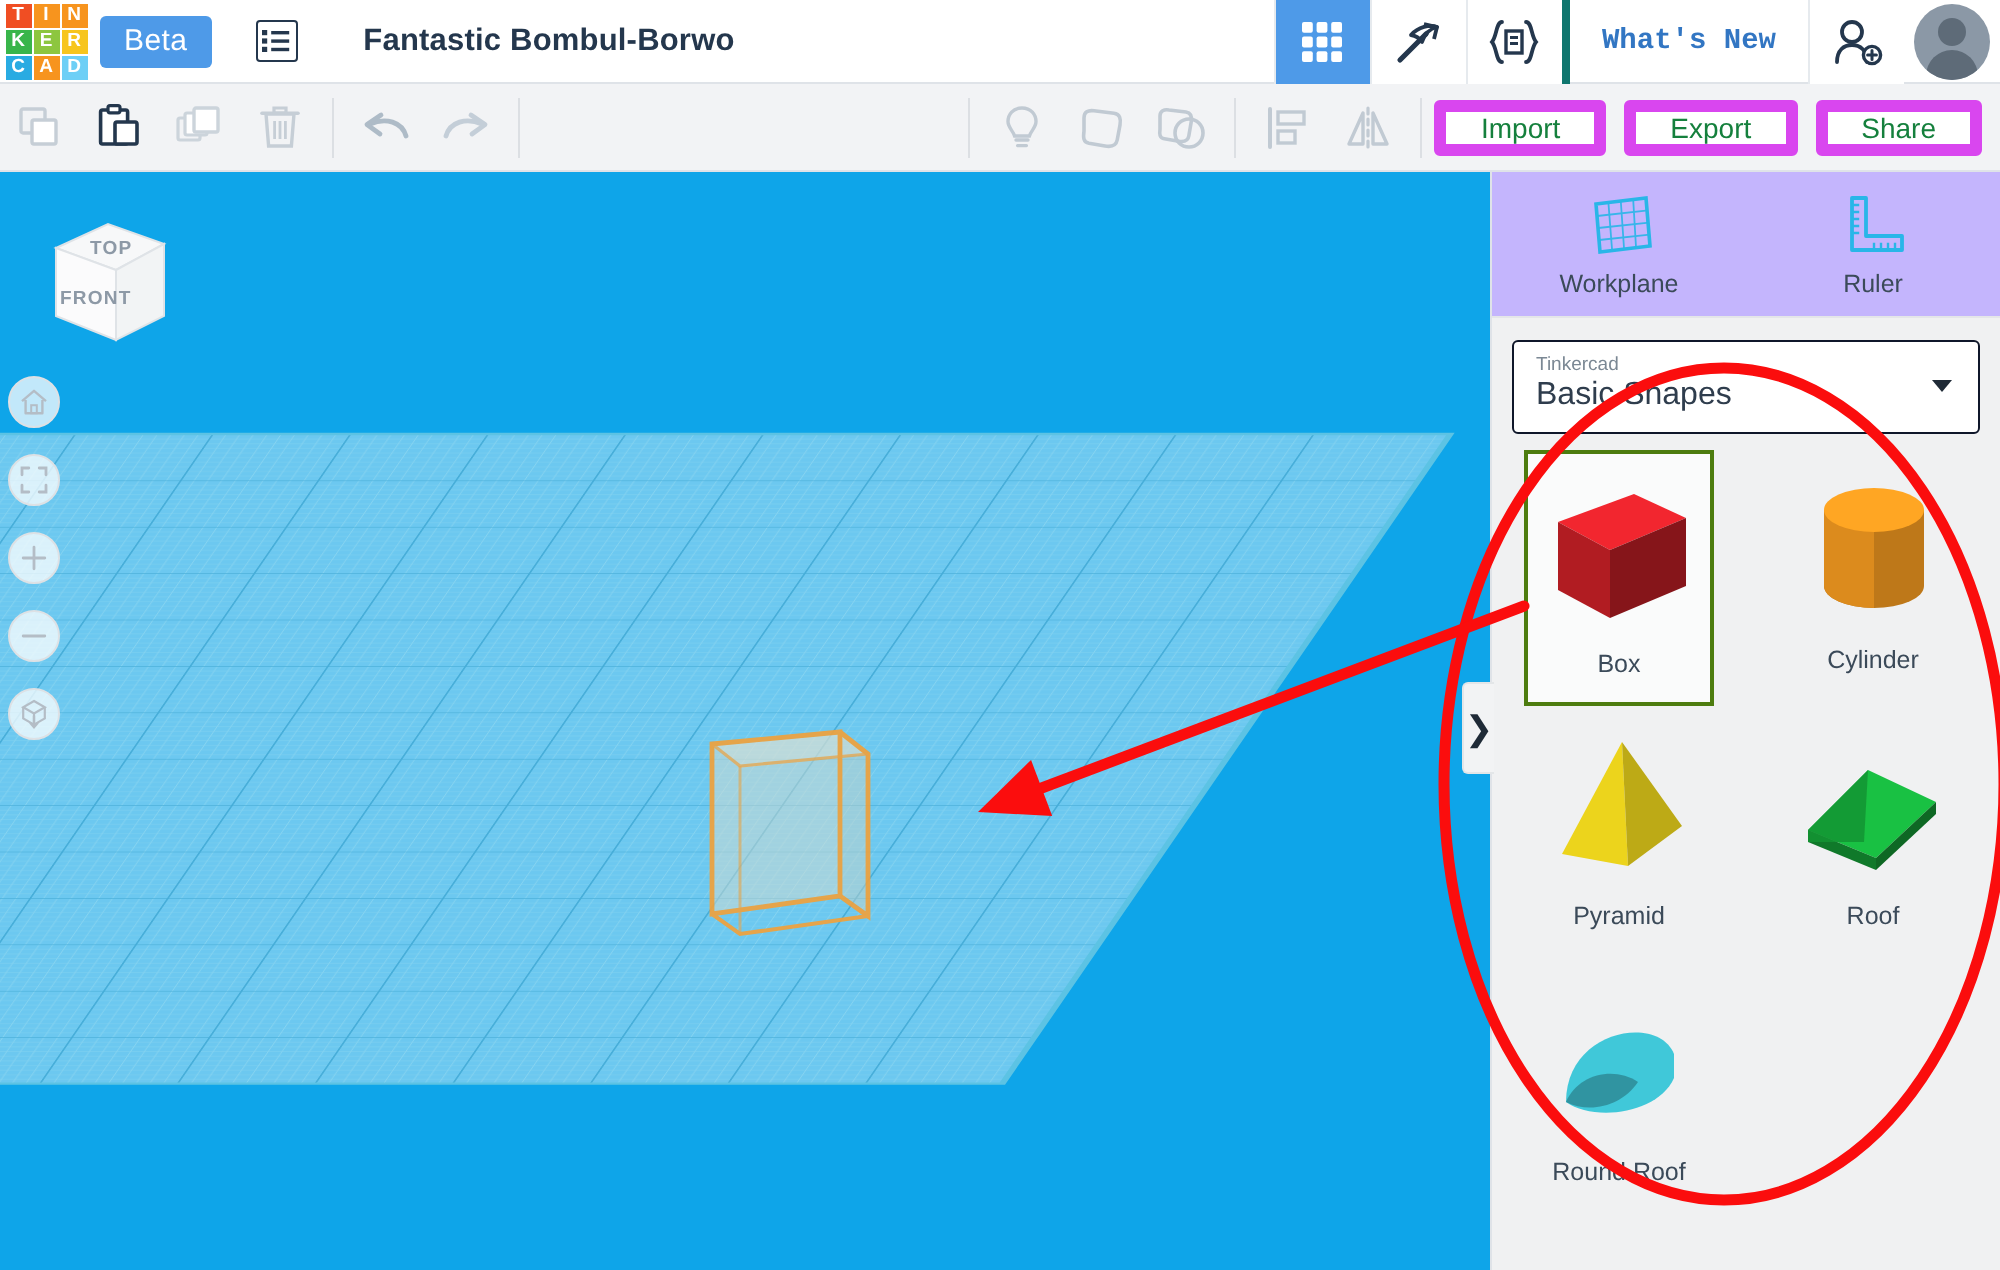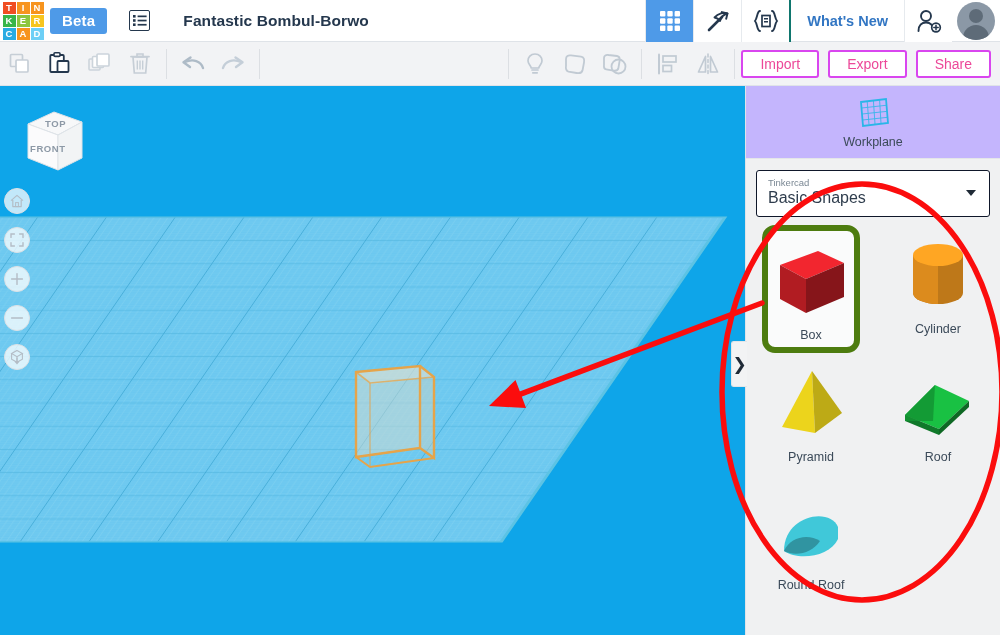--- a/index.html
+++ b/index.html
@@ -25,41 +25,41 @@
     grid-template-rows: repeat(3, 12px); gap: 1px;
   }
   .logo-cell {
     display: flex; align-items: center; justify-content: center;
     color: #fff; font-size: 9.5px; font-weight: bold;
     font-family: "Liberation Sans", sans-serif; line-height: 1;
   }
   .beta-btn {
     margin-left: 5px; background: #4e9ae8; color: #fff;
     border-radius: 3px; padding: 4px 12px 5px; font-size: 15px;
-    font-weight: 700; letter-spacing: .2px;
+    font-weight: 400; letter-spacing: .2px;
   }
   .menu-icon-box {
     margin-left: 22px; width: 21px; height: 21px;
     border: 1.6px solid #24374d; border-radius: 2px;
     display: flex; align-items: center; justify-content: center;
   }
   .doc-title {
     margin-left: 16px; font-size: 15.5px; font-weight: bold;
     color: #24374d; letter-spacing: .1px; padding-left: 17px;
   }
   .header-right { margin-left: auto; display: flex; align-items: stretch; height: 42px; }
   .hdr-btn {
     width: 48px; display: flex; align-items: center; justify-content: center;
     border-left: 1px solid #e6eaee; background: #fff;
   }
   .hdr-btn.active { background: #4e9ae8; }
   .whats-new {
     padding: 0 16px; display: flex; align-items: center;
-    border-left: 2px solid #0f766e; color: #3276c3;
-    font-size: 14.5px; font-weight: bold;
+    border-left: 4px solid #0f766e; color: #3276c3;
+    font-size: 14.5px; font-weight: bold; font-family: Liberation Mono, monospace;
   }
   .avatar-wrap { width: 48px; display: flex; align-items: center; justify-content: center; }
   .avatar {
     width: 38px; height: 38px; border-radius: 50%;
     background: #8b98a6; overflow: hidden; position: relative;
   }
   .avatar::before {
     content:''; position:absolute; width:14px; height:14px; border-radius:50%;
     background:#5e6b78; left:12px; top:7px;
   }
@@ -74,22 +74,22 @@
     background: #f2f3f5; border-bottom: 1px solid #dfe3e8;
     display: flex; align-items: center;
   }
   .tb-sep { width: 1px; height: 30px; background: #dcdfe3; margin: 0 6px; }
   .tb-btn {
     width: 40px; height: 44px; display: flex; align-items: center;
     justify-content: center;
   }
   .tb-spacer { flex: 1; }
   .tb-text-btn {
-    height: 28px; padding: 0 17px; border: 2px solid #d946ef; border-radius: 3px;
-    background: #fff; color: #ec4899; font-size: 14px;
+    height: 28px; padding: 0 17px; border: 6px solid #d946ef; border-radius: 3px;
+    background: #fff; color: #15803d; font-size: 14px;
     display: flex; align-items: center; justify-content: center; margin-right: 9px;
   }
 
   
   .viewport {
     position: absolute; top: 86px; left: 0; width: 745px; height: 549px;
     background: #0ea5e9; overflow: hidden;
   }
   .viewcube { position: absolute; left: 20px; top: 18px; }
   .vc-face {
@@ -129,21 +129,21 @@
   }
   .shape-grid {
     margin-top: 8px; display: grid; grid-template-columns: 1fr 1fr;
     row-gap: 0; column-gap: 0;
   }
   .shape-cell {
     height: 128px; display: flex; flex-direction: column;
     align-items: center; justify-content: flex-start; padding-top: 10px;
   }
   .shape-cell.selected {
-    background: #fafbfb; border: 6px solid #4d7c0f; border-radius: 13px;
+    background: #fafbfb; border: 2px solid #4d7c0f; border-radius: 0;
     margin: 0 16px;
   }
   .shape-name { font-size: 12.5px; color: #3b4a59; margin-top: 3px; }
   .panel-chevron {
     position: absolute; left: -15px; top: 255px; width: 16px; height: 46px;
     background: #f2f3f4; border: 1px solid #e3e6e8; border-right: none;
     border-radius: 3px 0 0 3px; display: flex; align-items: center;
     justify-content: center; font-size: 17px; color: #1f2a36;
   }
 
@@ -398,20 +398,30 @@
           <g stroke="#29b6e8" stroke-width="1.8" fill="none">
             <polygon points="6,6 31,3 33,27 8,30"></polygon>
           </g>
           <g stroke="#29b6e8" stroke-width="0.9" fill="none" opacity="0.9">
             <path d="M12.2 5.3 L14 28.5 M18.4 4.6 L20 28 M24.6 3.9 L26 27.5"></path>
             <path d="M6.6 12 L32 9.2 M7.1 18 L32.4 15.3 M7.6 24 L32.8 21.3"></path>
           </g>
         </svg>
         <div class="pt-label">Workplane</div>
       </div>
+      <div class="pt-item">
+        <svg width="34" height="34" viewBox="0 0 34 34">
+          <path d="M6 3 L13 3 L13 22 L31 22 L31 29 L6 29 Z" fill="none" stroke="#29b6e8" stroke-width="1.9" stroke-linejoin="round"></path>
+          <g stroke="#29b6e8" stroke-width="1.2">
+            <path d="M6 6.5 h3.6 M6 10 h3.6 M6 13.5 h3.6 M6 17 h3.6 M6 20.5 h3.6"></path>
+            <path d="M17 25.4 v3.2 M20.5 25.4 v3.2 M24 25.4 v3.2 M27.5 25.4 v3.2"></path>
+          </g>
+        </svg>
+        <div class="pt-label">Ruler</div>
+      </div>
     </div>
 
     <div class="dropdown">
       <div class="dd-sup">Tinkercad</div>
       <div class="dd-main">Basic Shapes</div>
       <div class="dd-caret"></div>
     </div>
 
     <div class="shape-grid" id="shape-grid">
         <div class="shape-cell selected">

